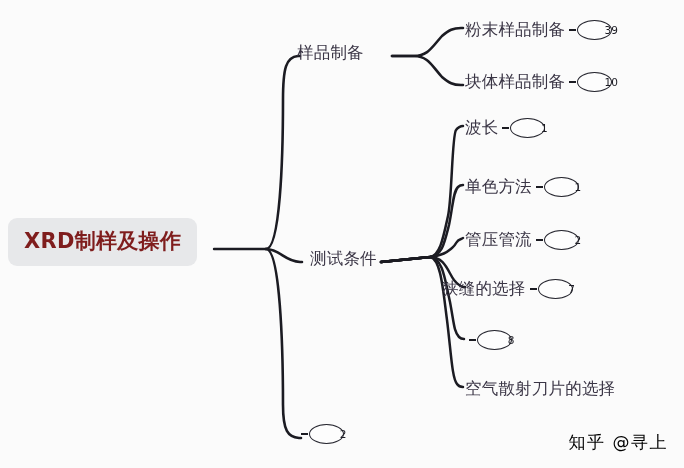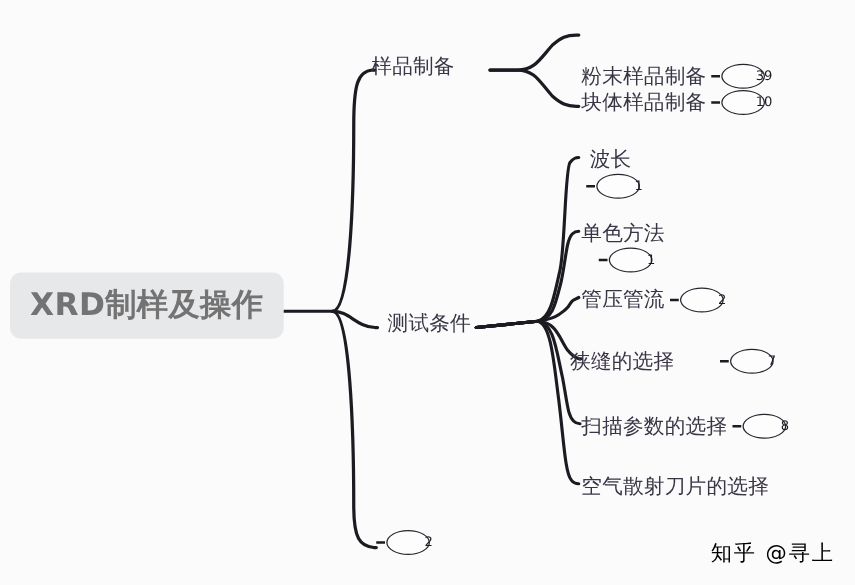--- a/index.html
+++ b/index.html
@@ -32,23 +32,23 @@
   .node {
     position: absolute;
     display: flex;
     align-items: center;
     white-space: nowrap;
   }
   .node-root {
     background: #e7e8ea;
     border-radius: 9px;
     padding: 9px 16px 11px 16px;
-    font-size: 25px;
+    font-size: 21px;
     font-weight: bold;
-    color: #737373;
+    color: #7f1d1d;
     letter-spacing: 0.3px;
   }
   .node-l2 .node-text {
     font-size: 16.5px;
     color: #3a3545;
     font-weight: 500;
     letter-spacing: 0.2px;
   }
   .node-l3 .node-text {
     font-size: 16.5px;
@@ -133,70 +133,69 @@
     <span class="node-text">测试条件</span>
   </div>
 
   <div class="node node-l2" style="left:297px; top:424px;">
     <span class="badge-wrap">
       <span class="badge-dash"></span>
       <span class="badge">2</span>
     </span>
   </div>
 
-  <div class="node node-l3" style="left:465px; top:19px;margin-top:31px;">
+  <div class="node node-l3" style="left:465px; top:19px;">
     <span class="node-text">粉末样品制备</span>
     <span class="badge-wrap">
       <span class="badge-dash"></span>
       <span class="badge">39</span>
     </span>
   </div>
 
   <div class="node node-l3" style="left:465px; top:71px;">
     <span class="node-text">块体样品制备</span>
     <span class="badge-wrap">
       <span class="badge-dash"></span>
       <span class="badge">10</span>
     </span>
   </div>
 
-  <div class="node node-l3" style="left:465px; top:117px;flex-direction:column;">
+  <div class="node node-l3" style="left:465px; top:117px;">
     <span class="node-text">波长</span>
     <span class="badge-wrap">
       <span class="badge-dash"></span>
       <span class="badge">1</span>
     </span>
   </div>
 
-  <div class="node node-l3" style="left:465px; top:176px;flex-direction:column;">
+  <div class="node node-l3" style="left:465px; top:176px;">
     <span class="node-text">单色方法</span>
     <span class="badge-wrap">
       <span class="badge-dash"></span>
       <span class="badge">1</span>
     </span>
   </div>
 
   <div class="node node-l3" style="left:465px; top:229px;">
     <span class="node-text">管压管流</span>
     <span class="badge-wrap">
       <span class="badge-dash"></span>
       <span class="badge">2</span>
     </span>
   </div>
 
-  <div class="node node-l3" style="left:456px; top:278px;gap:32px;">
+  <div class="node node-l3" style="left:442px; top:278px;">
     <span class="node-text">狭缝的选择</span>
     <span class="badge-wrap">
       <span class="badge-dash"></span>
       <span class="badge">7</span>
     </span>
   </div>
 
   <div class="node node-l3" style="left:465px; top:330px;">
-    <span class="node-text">扫描参数的选择</span>
     <span class="badge-wrap">
       <span class="badge-dash"></span>
       <span class="badge">8</span>
     </span>
   </div>
 
   <div class="node node-l3" style="left:465px; top:378px;font-family:Liberation Serif, serif;">
     <span class="node-text">空气散射刀片的选择</span>
   </div>
 

